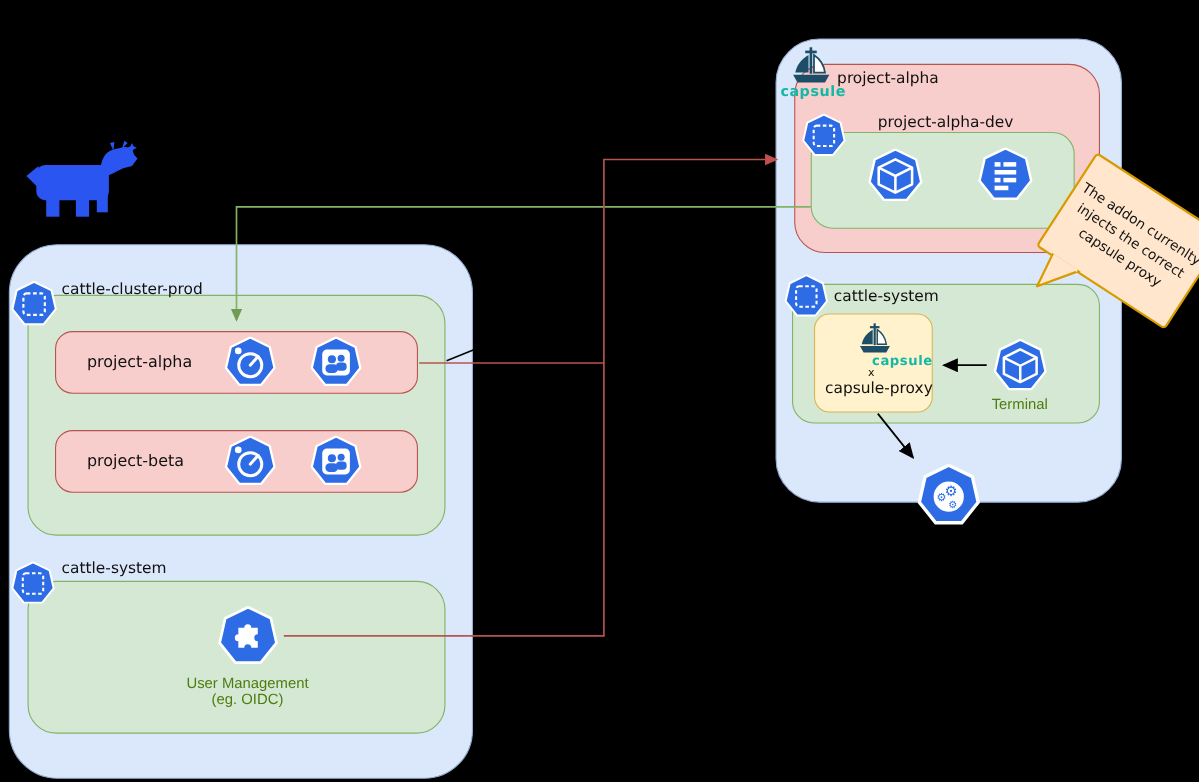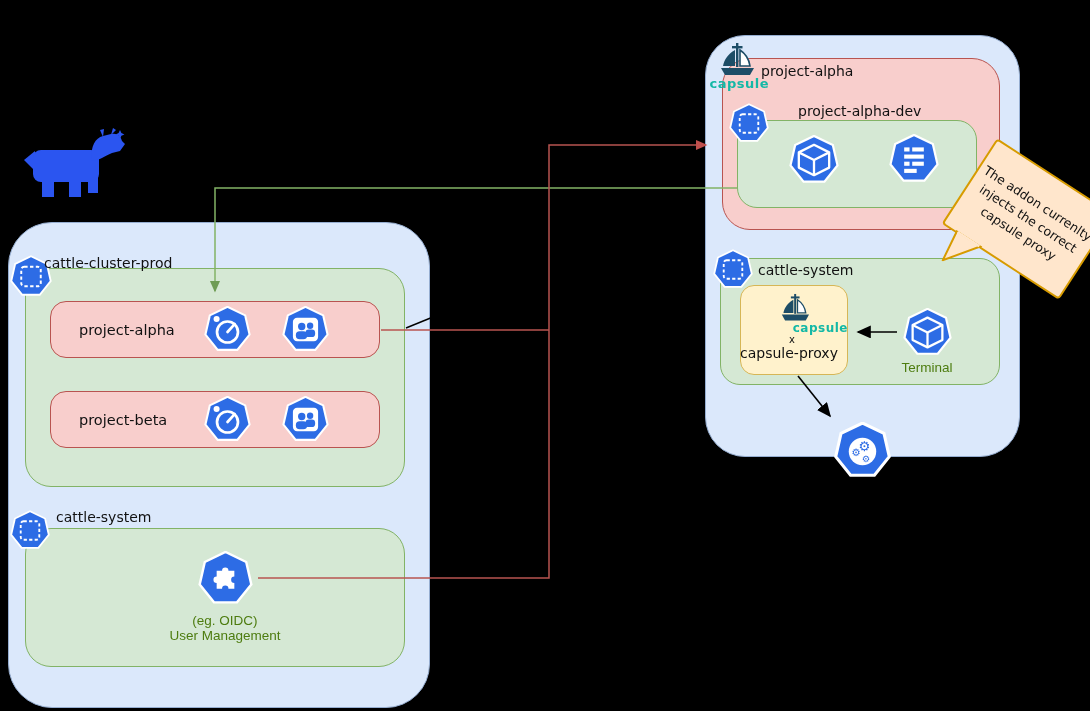--- a/index.html
+++ b/index.html
@@ -45,21 +45,21 @@
     <path d="M108,2 l1.4,3 3,1.4 -3,1.4 -1.4,3 -1.4,-3 -3,-1.4 3,-1.4 z"></path>
   </g>
 </svg>
 
 <div class="box blue-container" style="left:8px;top:222px;width:422px;height:486px"></div>
 
 <svg class="abs z3" style="left:10px;top:253px" width="42" height="47" viewBox="0 0 56 56">
   <polygon points="28,1 49.1,11.2 54.3,34 39.7,52.3 16.3,52.3 1.7,34 6.9,11.2" fill="#2d6ce5" stroke="#fff" stroke-width="2.5"></polygon>
   <rect x="15" y="15" width="26" height="26" rx="4" fill="none" stroke="#fff" stroke-width="2.6" stroke-dasharray="4.5 3.2"></rect>
 </svg>
-<div class="lbl z3" style="left:44px;top:255px">cattle-cluster-prod</div>
+<div class="lbl z3" style="left:56px;top:255px">cattle-cluster-prod</div>
 
 <div class="box green-box z2" style="left:25px;top:268px;width:380px;height:219px"></div>
 
 <div class="box red-box z3" style="left:50px;top:301px;width:330px;height:57px">
   <div class="rowlabel">project-alpha</div>
 </div>
 <svg class="abs z4" style="left:204px;top:306px" width="47" height="47" viewBox="0 0 56 56">
   <polygon points="28,1 49.1,11.2 54.3,34 39.7,52.3 16.3,52.3 1.7,34 6.9,11.2" fill="#2d6ce5" stroke="#fff" stroke-width="2.5"></polygon>
   <circle cx="28" cy="31" r="12.5" fill="none" stroke="#fff" stroke-width="3.2"></circle>
   <circle cx="15" cy="15.5" r="3.6" fill="#fff"></circle>
@@ -98,22 +98,22 @@
 </svg>
 <div class="lbl z3" style="left:56px;top:509px">cattle-system</div>
 
 <div class="box green-box z2" style="left:25px;top:528px;width:380px;height:139px"></div>
 
 <svg class="abs z4" style="left:198px;top:551px" width="55" height="55" viewBox="0 0 56 56">
   <polygon points="28,1 49.1,11.2 54.3,34 39.7,52.3 16.3,52.3 1.7,34 6.9,11.2" fill="#2d6ce5" stroke="#fff" stroke-width="2.5"></polygon>
   <path fill="#fff" d="M19,20 h5.5 a3.2,3.2 0 1 1 6.5,0 h6 v6 a3.2,3.2 0 1 0 0,6.5 v6 h-6 a3.2,3.2 0 1 0 -6.5,0 h-5.5 v-6 a3.2,3.2 0 1 1 0,-6.5 z"></path>
 </svg>
 <div class="cap z3" style="left:115px;top:613px;width:220px">
+  <div>User Management</div>
   <div>(eg. OIDC)</div>
-  <div>User Management</div>
 </div>
 
 <div class="box blue-container" style="left:705px;top:35px;width:315px;height:422px;border-radius:40px"></div>
 
 <svg class="abs z3" style="left:714px;top:42px" width="46" height="36" viewBox="0 0 46 36">
   <g fill="#1d4d67">
     <rect x="22" y="1" width="2.4" height="24"></rect>
     <rect x="18" y="4" width="10.5" height="2.4"></rect>
     <path d="M21,8 C14,12 10,18 9,24 L21,24 Z"></path>
     <path d="M26,8 C32,12 35,17 36,24 L26,24 Z" fill="#fff" stroke="#1d4d67" stroke-width="1.6"></path>
@@ -166,21 +166,21 @@
   <g fill="#1d4d67">
     <rect x="22" y="1" width="2.4" height="24"></rect>
     <rect x="18" y="4" width="10.5" height="2.4"></rect>
     <path d="M21,8 C14,12 10,18 9,24 L21,24 Z"></path>
     <path d="M26,8 C32,12 35,17 36,24 L26,24 Z" fill="#fff" stroke="#1d4d67" stroke-width="1.6"></path>
     <path d="M7,26 h33 l-4,7 h-25 z"></path>
   </g>
 </svg>
 <div class="capsule-word abs z4" style="left:740px;top:321px;width:108px;font-size:12px">capsule</div>
 <div class="abs z4" style="left:789px;top:334px;font-size:10px;color:#111">x</div>
-<div class="lbl z4" style="left:740px;top:345px;width:108px;text-align:left">capsule-proxy</div>
+<div class="lbl z4" style="left:740px;top:345px;width:108px;text-align:right">capsule-proxy</div>
 
 <svg class="abs z4" style="left:903px;top:308px" width="49" height="49" viewBox="0 0 56 56">
   <polygon points="28,1 49.1,11.2 54.3,34 39.7,52.3 16.3,52.3 1.7,34 6.9,11.2" fill="#2d6ce5" stroke="#fff" stroke-width="2.5"></polygon>
   <g fill="none" stroke="#fff" stroke-width="2.6" stroke-linejoin="round">
     <path d="M28,11 L45,19.5 L45,36.5 L28,45 L11,36.5 L11,19.5 Z"></path>
     <path d="M11,19.5 L28,28 L45,19.5"></path>
     <path d="M28,28 L28,45"></path>
   </g>
 </svg>
 <div class="cap z4" style="left:893px;top:360px;width:68px">Terminal</div>

